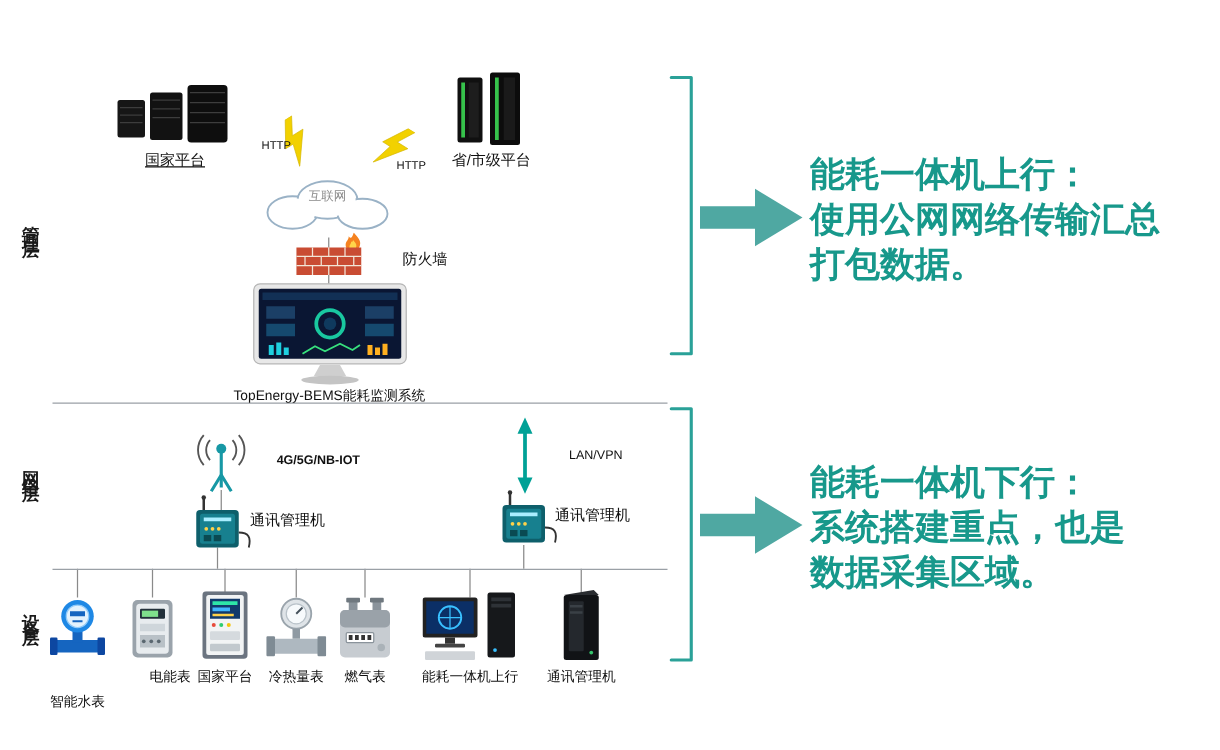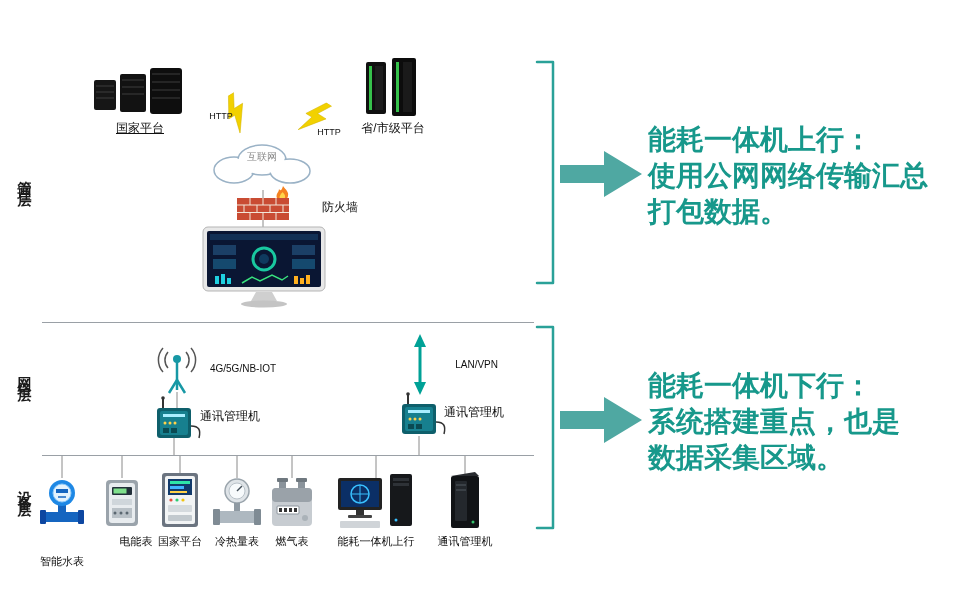--- a/index.html
+++ b/index.html
@@ -169,35 +169,36 @@
       <g fill="#ffb020">
           <rect x="92" y="50" width="4" height="8"></rect>
           <rect x="98" y="52" width="4" height="6"></rect>
           <rect x="104" y="49" width="4" height="9"></rect>
         </g>
       <polyline points="40,57 50,51 58,55 70,49 80,54 86,50" fill="none" stroke="#38e07d" stroke-width="1.5"></polyline>
       <path d="M54 66 L70 66 L75 75 L49 75 Z" fill="#cfcfcf"></path>
       <ellipse cx="62" cy="78" rx="23" ry="3.5" fill="#c4c4c4"></ellipse>
     </svg>
   </div>
+  <div class="lbl caption" style="left:146px; top:309px; width:235px;">TopEnergy-BEMS能耗监测系统</div>
 
   <div class="abs" style="left:155px; top:346px;">
     <svg width="44" height="48" viewBox="0 0 44 48">
       <g stroke="#555" stroke-width="1.5" fill="none">
         <path d="M13 6 A12 12 0 0 0 13 22"></path>
         <path d="M8 2 A18 18 0 0 0 8 26"></path>
         <path d="M31 6 A12 12 0 0 1 31 22"></path>
         <path d="M36 2 A18 18 0 0 1 36 26"></path>
       </g>
       <circle cx="22" cy="13" r="4" fill="#1798a5"></circle>
       <path d="M22 13 L22 44" stroke="#1798a5" stroke-width="2.5"></path>
       <path d="M14 47 L22 34 L30 47" stroke="#1798a5" stroke-width="2.5" fill="none"></path>
     </svg>
   </div>
-  <div class="lbl small" style="left:198px; top:363px; width:90px; text-align:center;">4G/5G/NB-IOT</div>
+  <div class="lbl small" style="left:198px; top:363px; width:90px; text-align:right;font-weight:bold;">4G/5G/NB-IOT</div>
 
   <div class="abs" style="left:153px; top:396px;">
     <svg width="52" height="48" viewBox="0 0 52 48">
       <line x1="10" y1="2" x2="10" y2="12" stroke="#333" stroke-width="2"></line>
       <circle cx="10" cy="2" r="1.8" fill="#333"></circle>
       <rect x="4" y="12" width="34" height="30" rx="3" fill="#0e5f6b"></rect>
       <rect x="7" y="15" width="28" height="24" rx="2" fill="#17808f"></rect>
       <rect x="10" y="18" width="22" height="3" fill="#aaeeff"></rect>
       <g fill="#ffd24a">
           <circle cx="12" cy="27" r="1.5"></circle>

